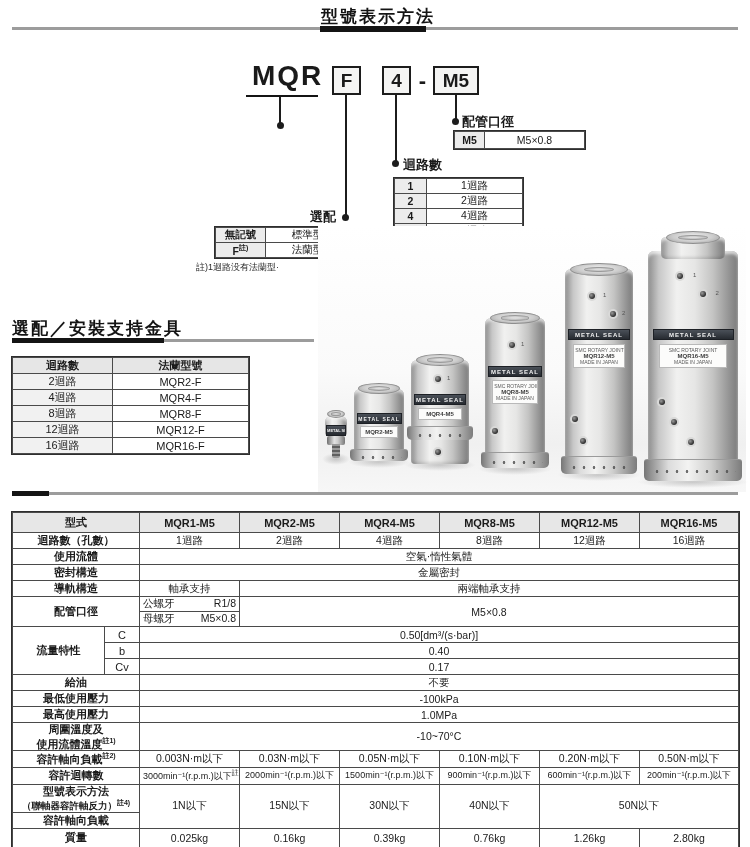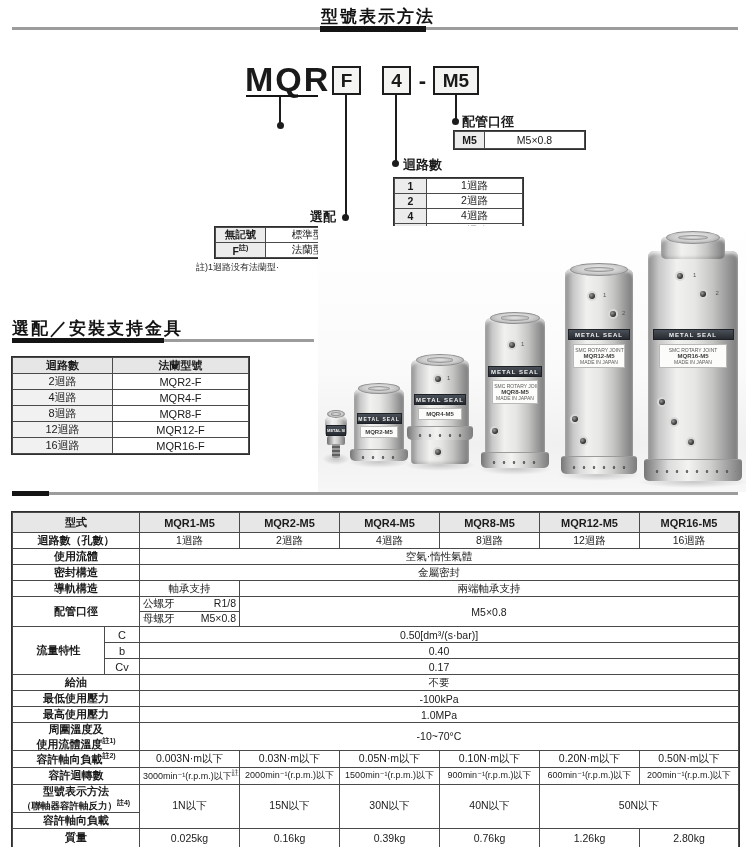--- a/index.html
+++ b/index.html
@@ -6,21 +6,21 @@
   html,body { background:#ffffff; }
   body { font-family:"Liberation Sans","DejaVu Sans",sans-serif; color:#1a1a1a; }
   .page { position:relative; width:750px; height:847px; background:#ffffff; overflow:hidden; margin:0 auto; }
 
   
   .h-rule-gray { position:absolute; background:#9c9c9c; height:3px; }
   .h-bar-black { position:absolute; background:#141414; height:5px; }
   .sec-title { position:absolute; font-weight:bold; font-size:17px; letter-spacing:2px; color:#141414; white-space:nowrap; }
 
   
-  .code-base { position:absolute; left:245px; top:60px; font-size:34px; font-weight:bold; letter-spacing:2px; }
+  .code-base { position:absolute; left:252px; top:60px; font-size:28px; font-weight:bold; letter-spacing:2px; }
   .code-base-underline { position:absolute; left:246px; top:95px; width:72px; height:2px; background:#141414; }
   .code-box { position:absolute; top:66px; height:29px; border:2px solid #1c1c1c; background:#f4f4f3; font-weight:bold; font-size:19px; display:flex; align-items:center; justify-content:center; }
   .code-dash { position:absolute; top:66px; height:29px; font-weight:bold; font-size:22px; display:flex; align-items:center; justify-content:center; }
   .vline { position:absolute; width:2px; background:#1c1c1c; }
   .dot { position:absolute; width:7px; height:7px; border-radius:50%; background:#1c1c1c; }
   .pointer-label { position:absolute; font-weight:bold; font-size:13px; white-space:nowrap; }
   .desc-block { position:absolute; left:222px; top:131px; width:116px; text-align:center; font-weight:bold; font-size:13px; line-height:16px; white-space:nowrap; }
 
   
   table.mini { border-collapse:collapse; table-layout:fixed; font-size:10.5px; }

